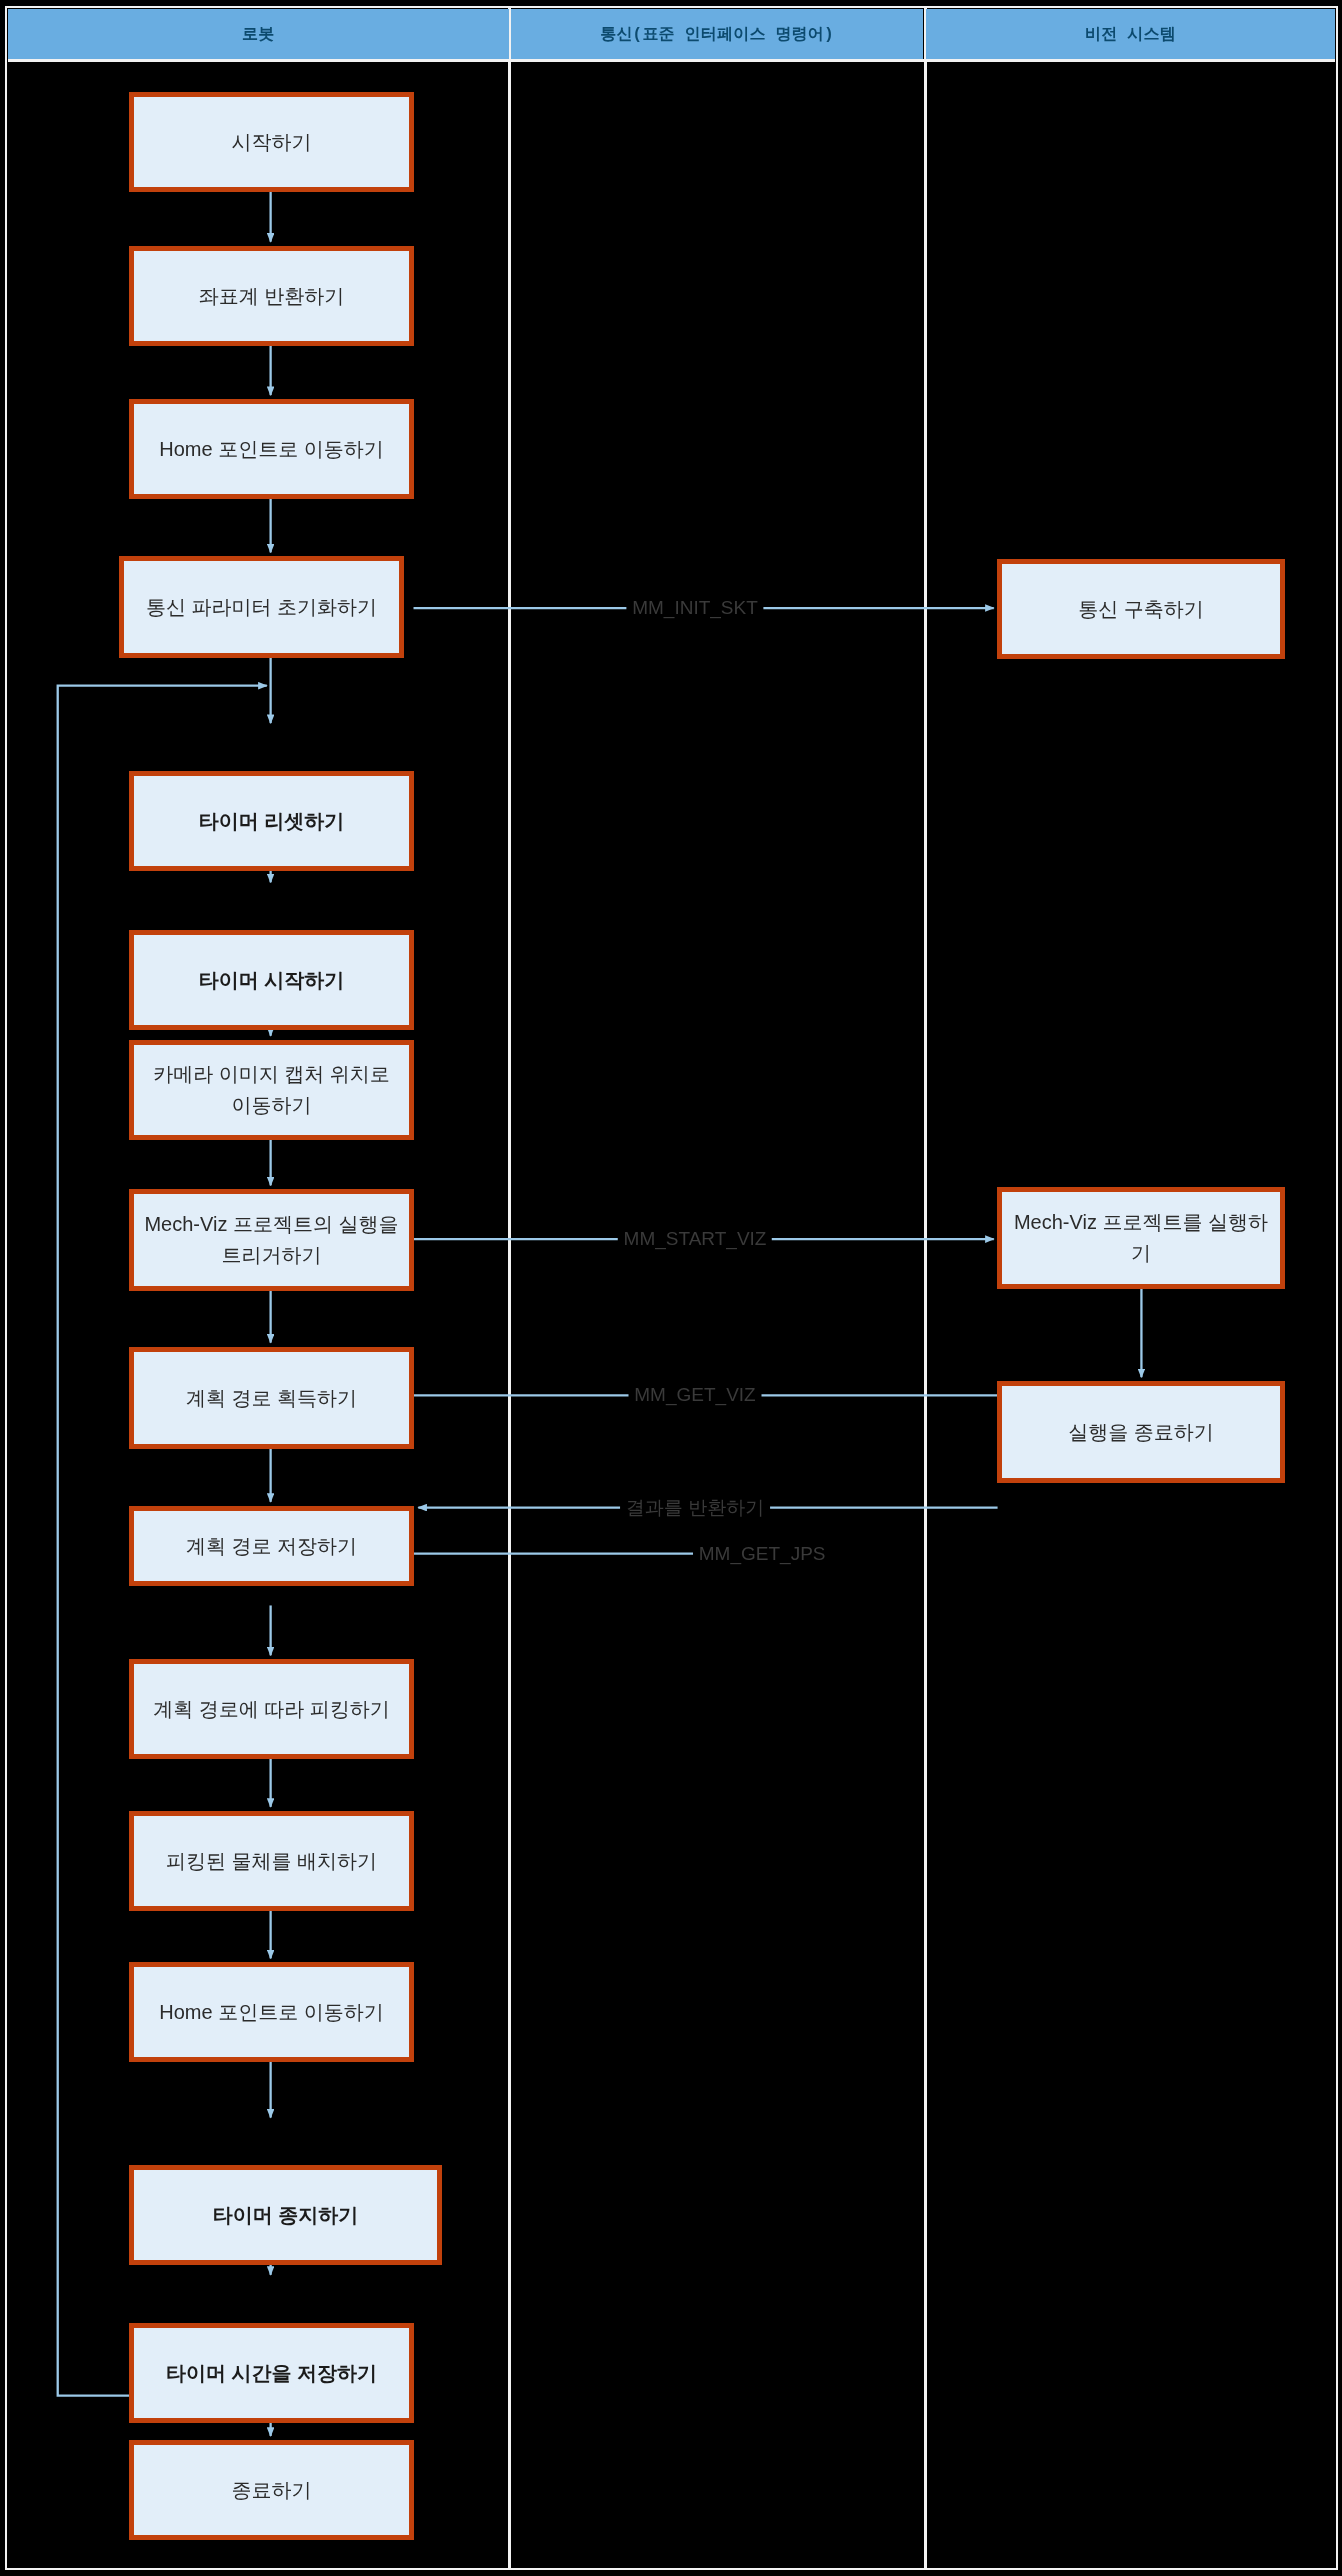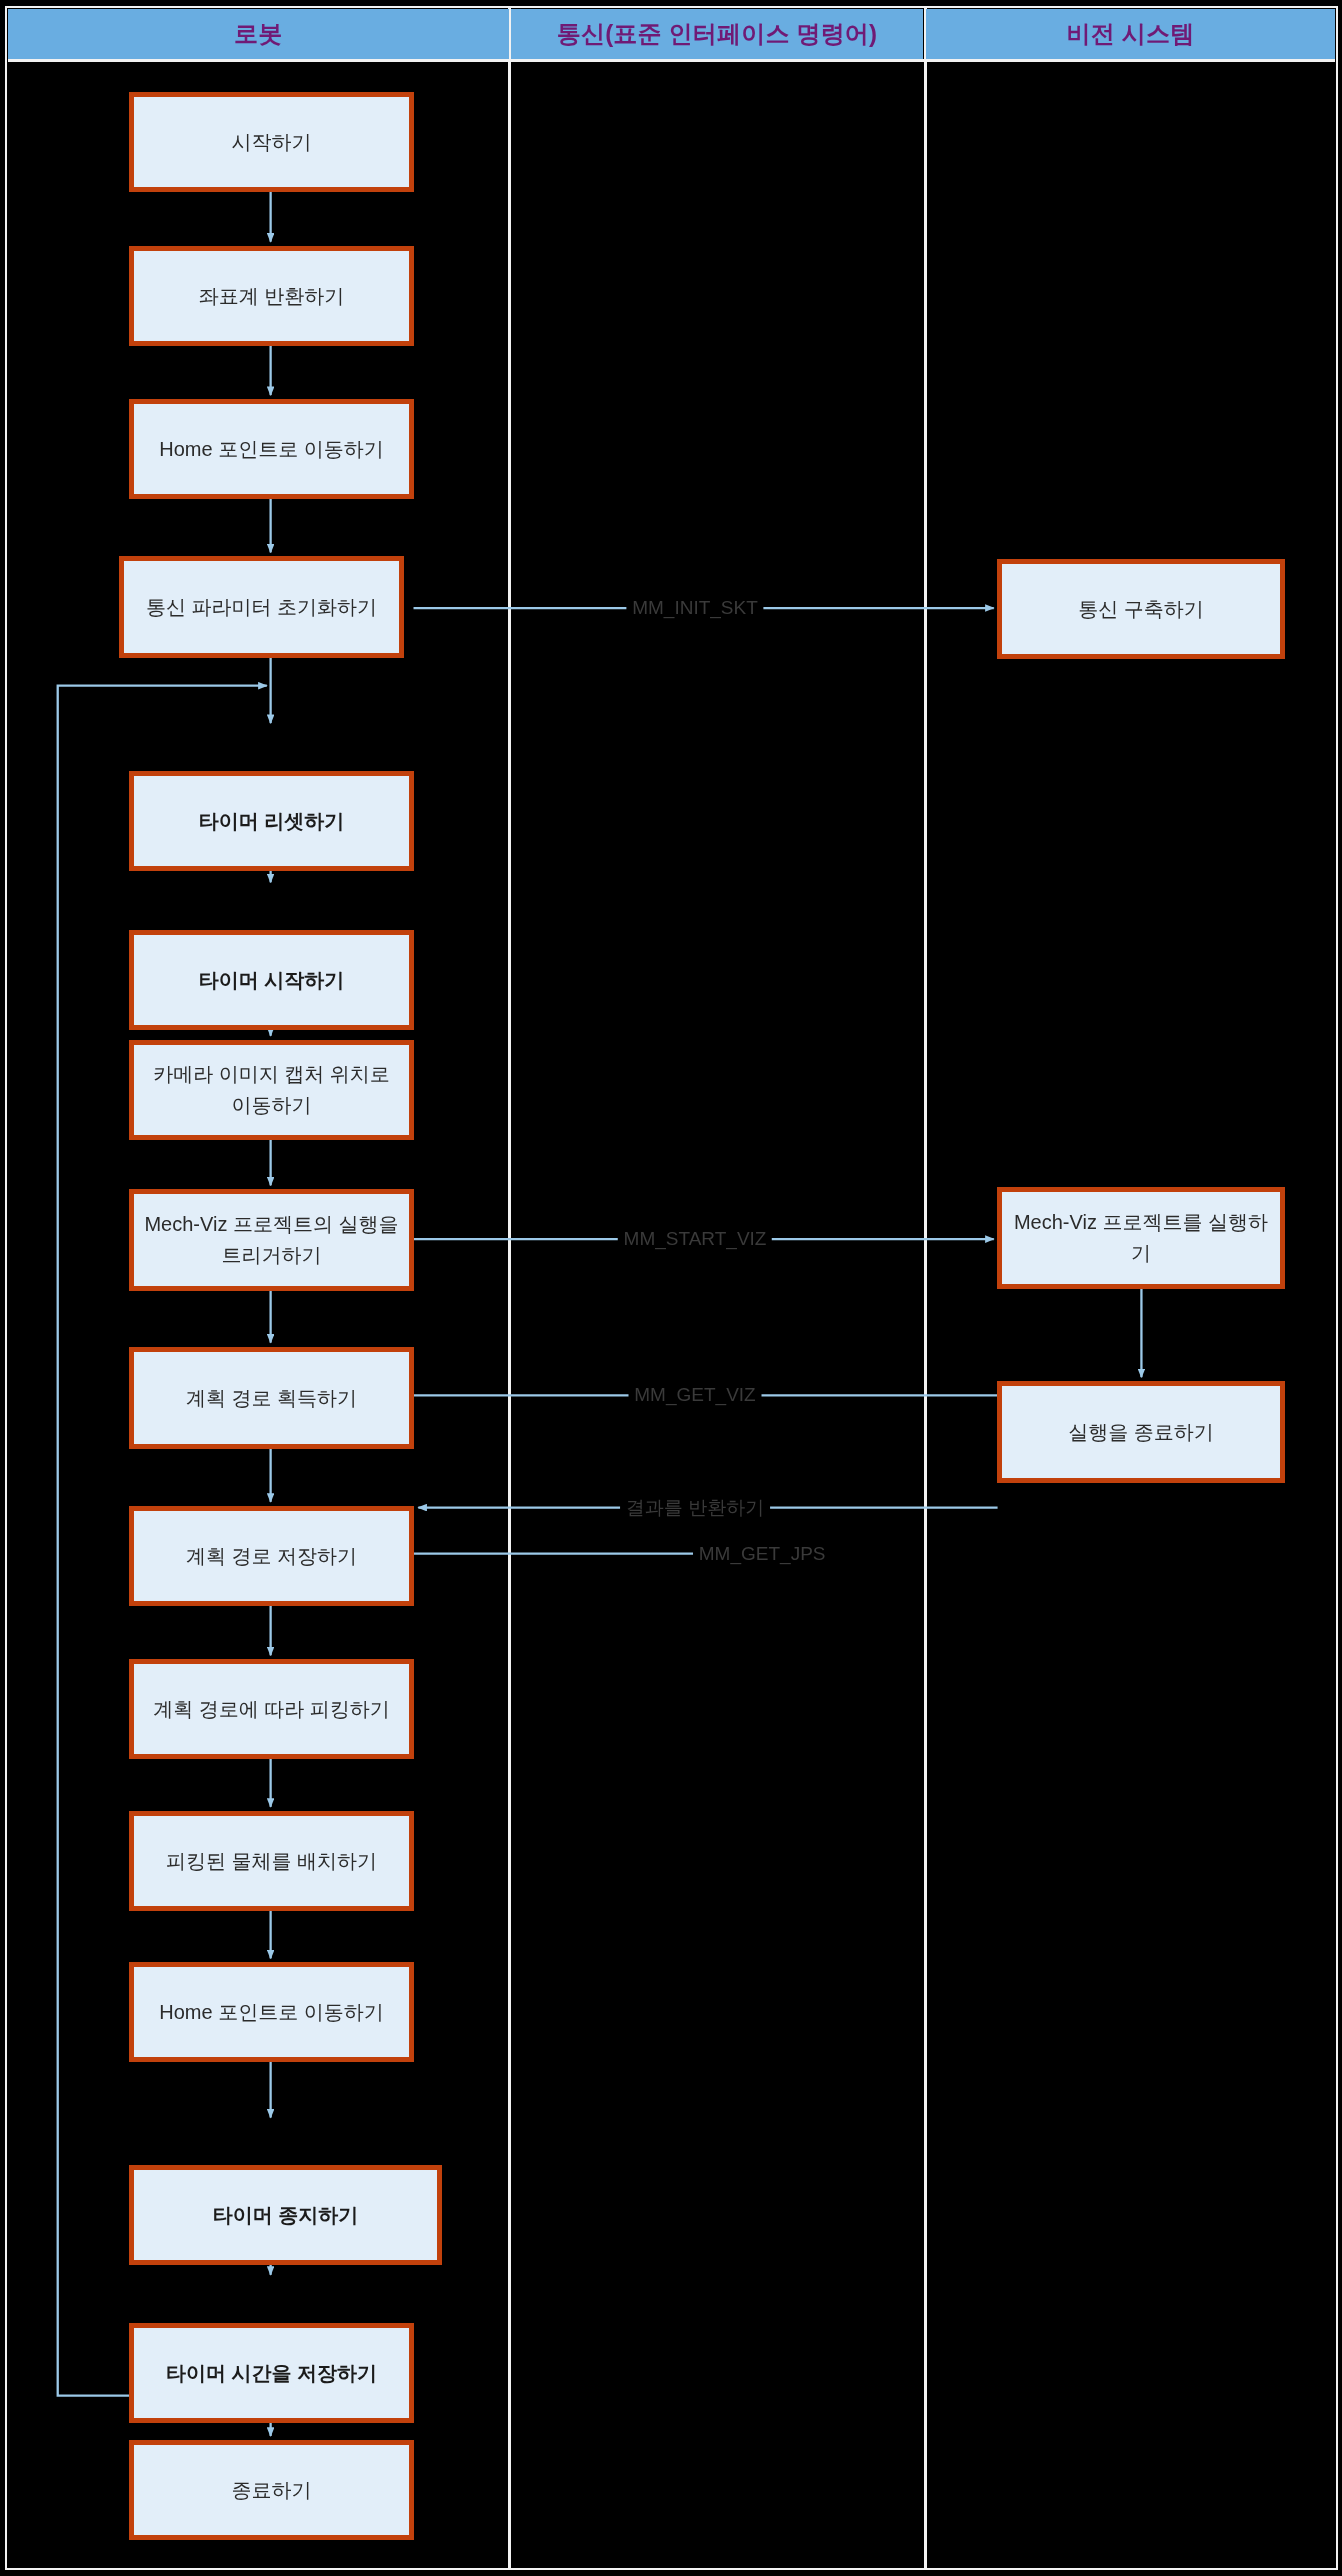--- a/index.html
+++ b/index.html
@@ -30,25 +30,26 @@
   .header-band{
     position:absolute;
     left:7.7px; top:8.6px;
     height:51px;
     background:#69ADE1;
     display:flex;
     align-items:center;
     justify-content:center;
   }
   .header-band span{
-    color:#701a75;
-    font-size:24px;
+    color:#0c4a6e;
+    font-size:16px;
     font-weight:bold;
     letter-spacing:0.2px;
     white-space:nowrap;
+    font-family:Liberation Mono, monospace;
   }
   .header-rule{
     position:absolute;
     left:7.7px; top:59px;
     height:2.9px;
     background:#f2f2f2;
   }
   
   .node{
     position:absolute;
@@ -160,21 +161,21 @@
   </div>
   <div class="node" style="left:129px;top:1040px;width:285px;height:100px;">
     <span>카메라 이미지 캡처 위치로 이동하기</span>
   </div>
   <div class="node" style="left:129px;top:1189px;width:285px;height:102px;">
     <span>Mech-Viz 프로젝트의 실행을 트리거하기</span>
   </div>
   <div class="node" style="left:129px;top:1347px;width:285px;height:102px;">
     <span>계획 경로 획득하기</span>
   </div>
-  <div class="node" style="left:129px;top:1506px;width:285px;height:100px;">
+  <div class="node" style="left:129px;top:1506px;width:285px;height:80px;">
     <span>계획 경로 저장하기</span>
   </div>
   <div class="node" style="left:129px;top:1659px;width:285px;height:100px;">
     <span>계획 경로에 따라 피킹하기</span>
   </div>
   <div class="node" style="left:129px;top:1811px;width:285px;height:100px;">
     <span>피킹된 물체를 배치하기</span>
   </div>
   <div class="node" style="left:129px;top:1962px;width:285px;height:100px;">
     <span>Home 포인트로 이동하기</span>

